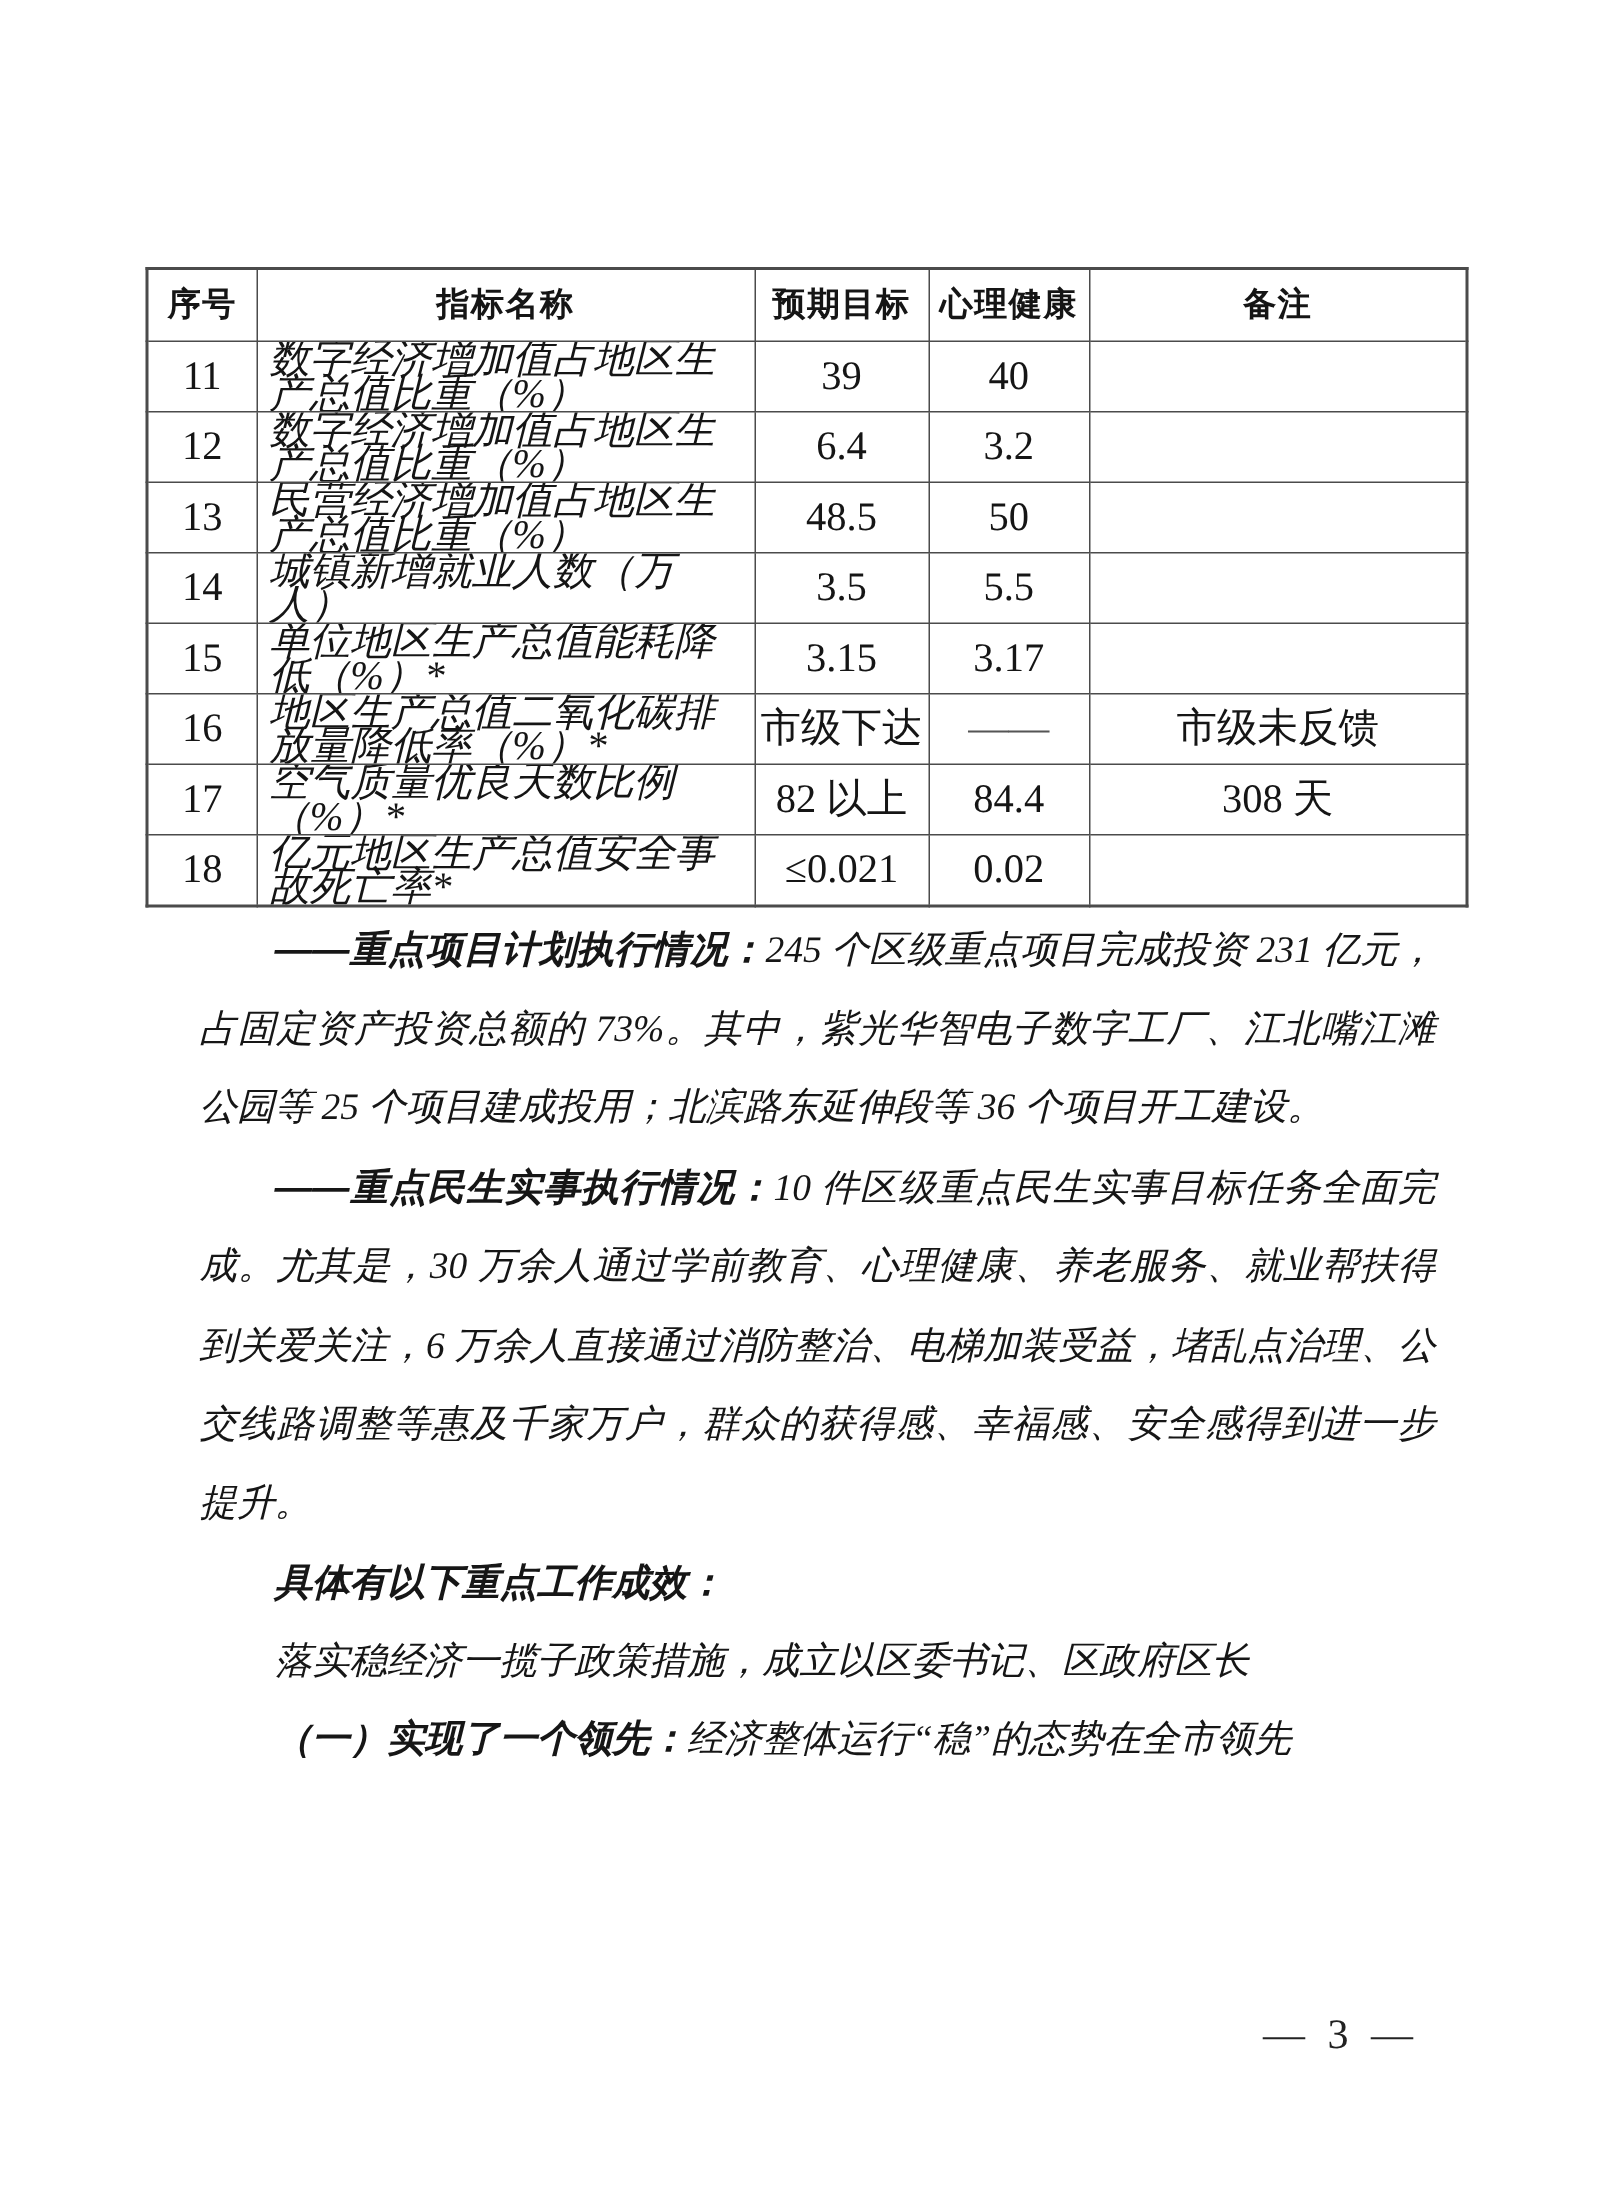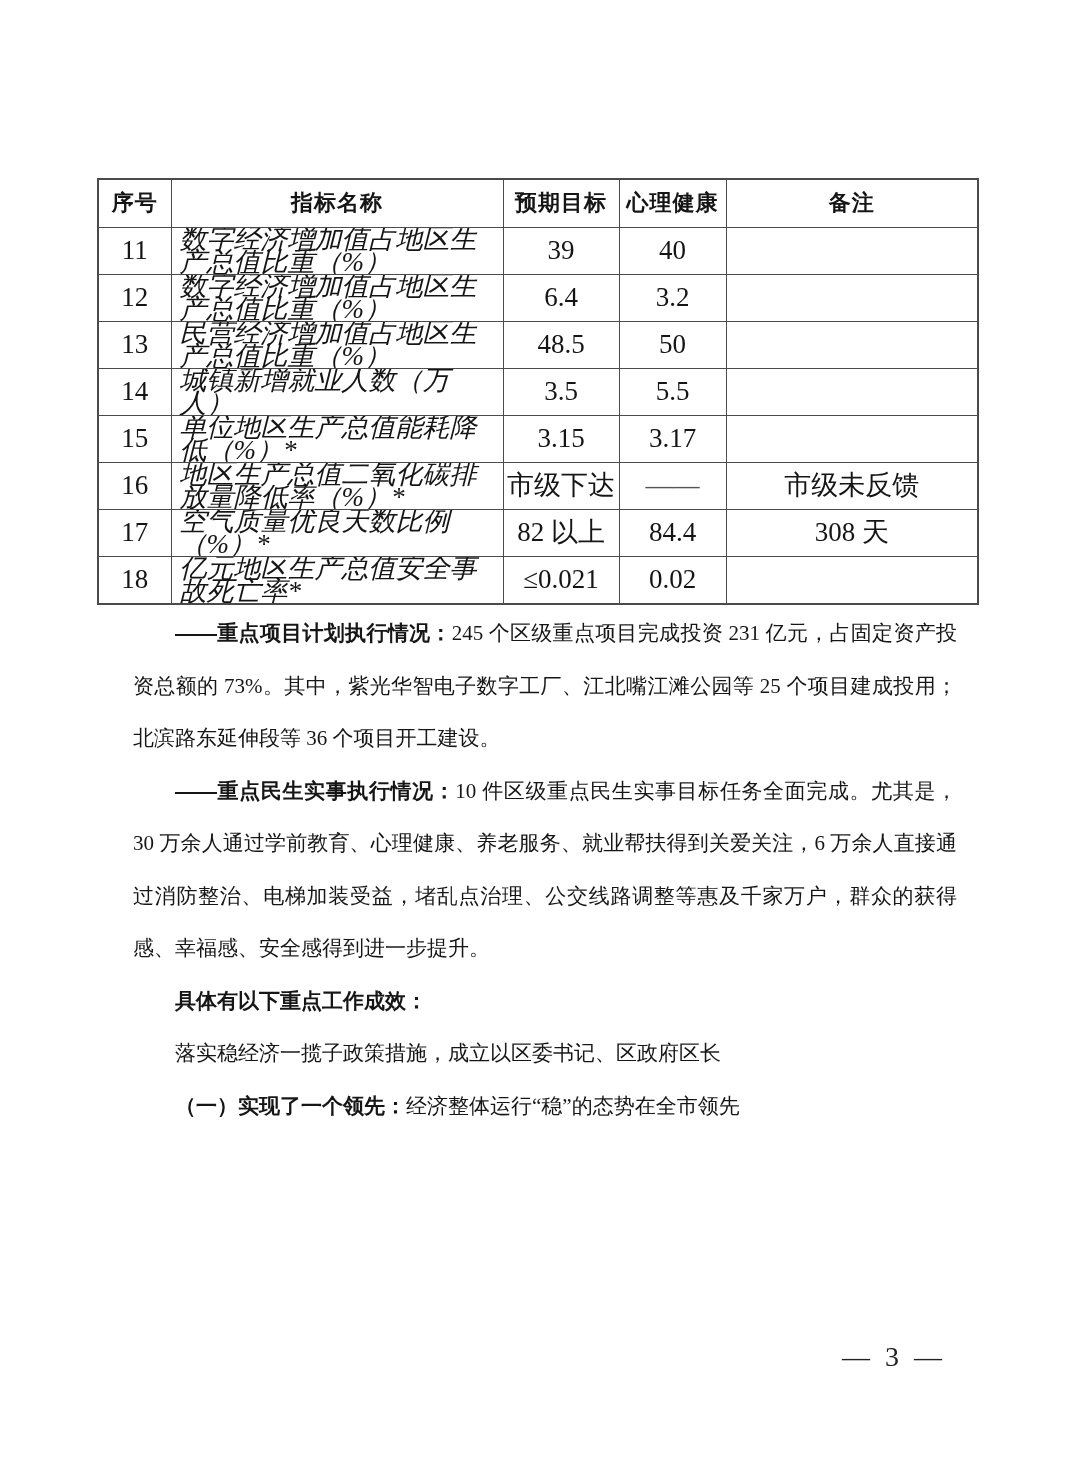--- a/index.html
+++ b/index.html
@@ -47,24 +47,25 @@
   .c-no, .c-target, .c-actual, .c-note { text-align: center; font-size: 22px; }
   .c-name { text-align: left; padding: 0 8px; font-style: italic; }
   .dash-cell { color: #555; }
 
   
   .content {
     position: absolute;
     left: 133px;
     top: 607px;
     width: 824px;
-    font-size: 21px;
+    font-size: 25px;
     line-height: 52.5px;
     text-align: justify;
     color: #161616;
+    font-style: italic;
   }
   .content p { text-indent: 2em; }
   .lead {
     font-family: "Liberation Sans", "DejaVu Sans", sans-serif;
     font-weight: 700;
   }
   .heading {
     font-family: "Liberation Sans", "DejaVu Sans", sans-serif;
     font-weight: 700;
   }

